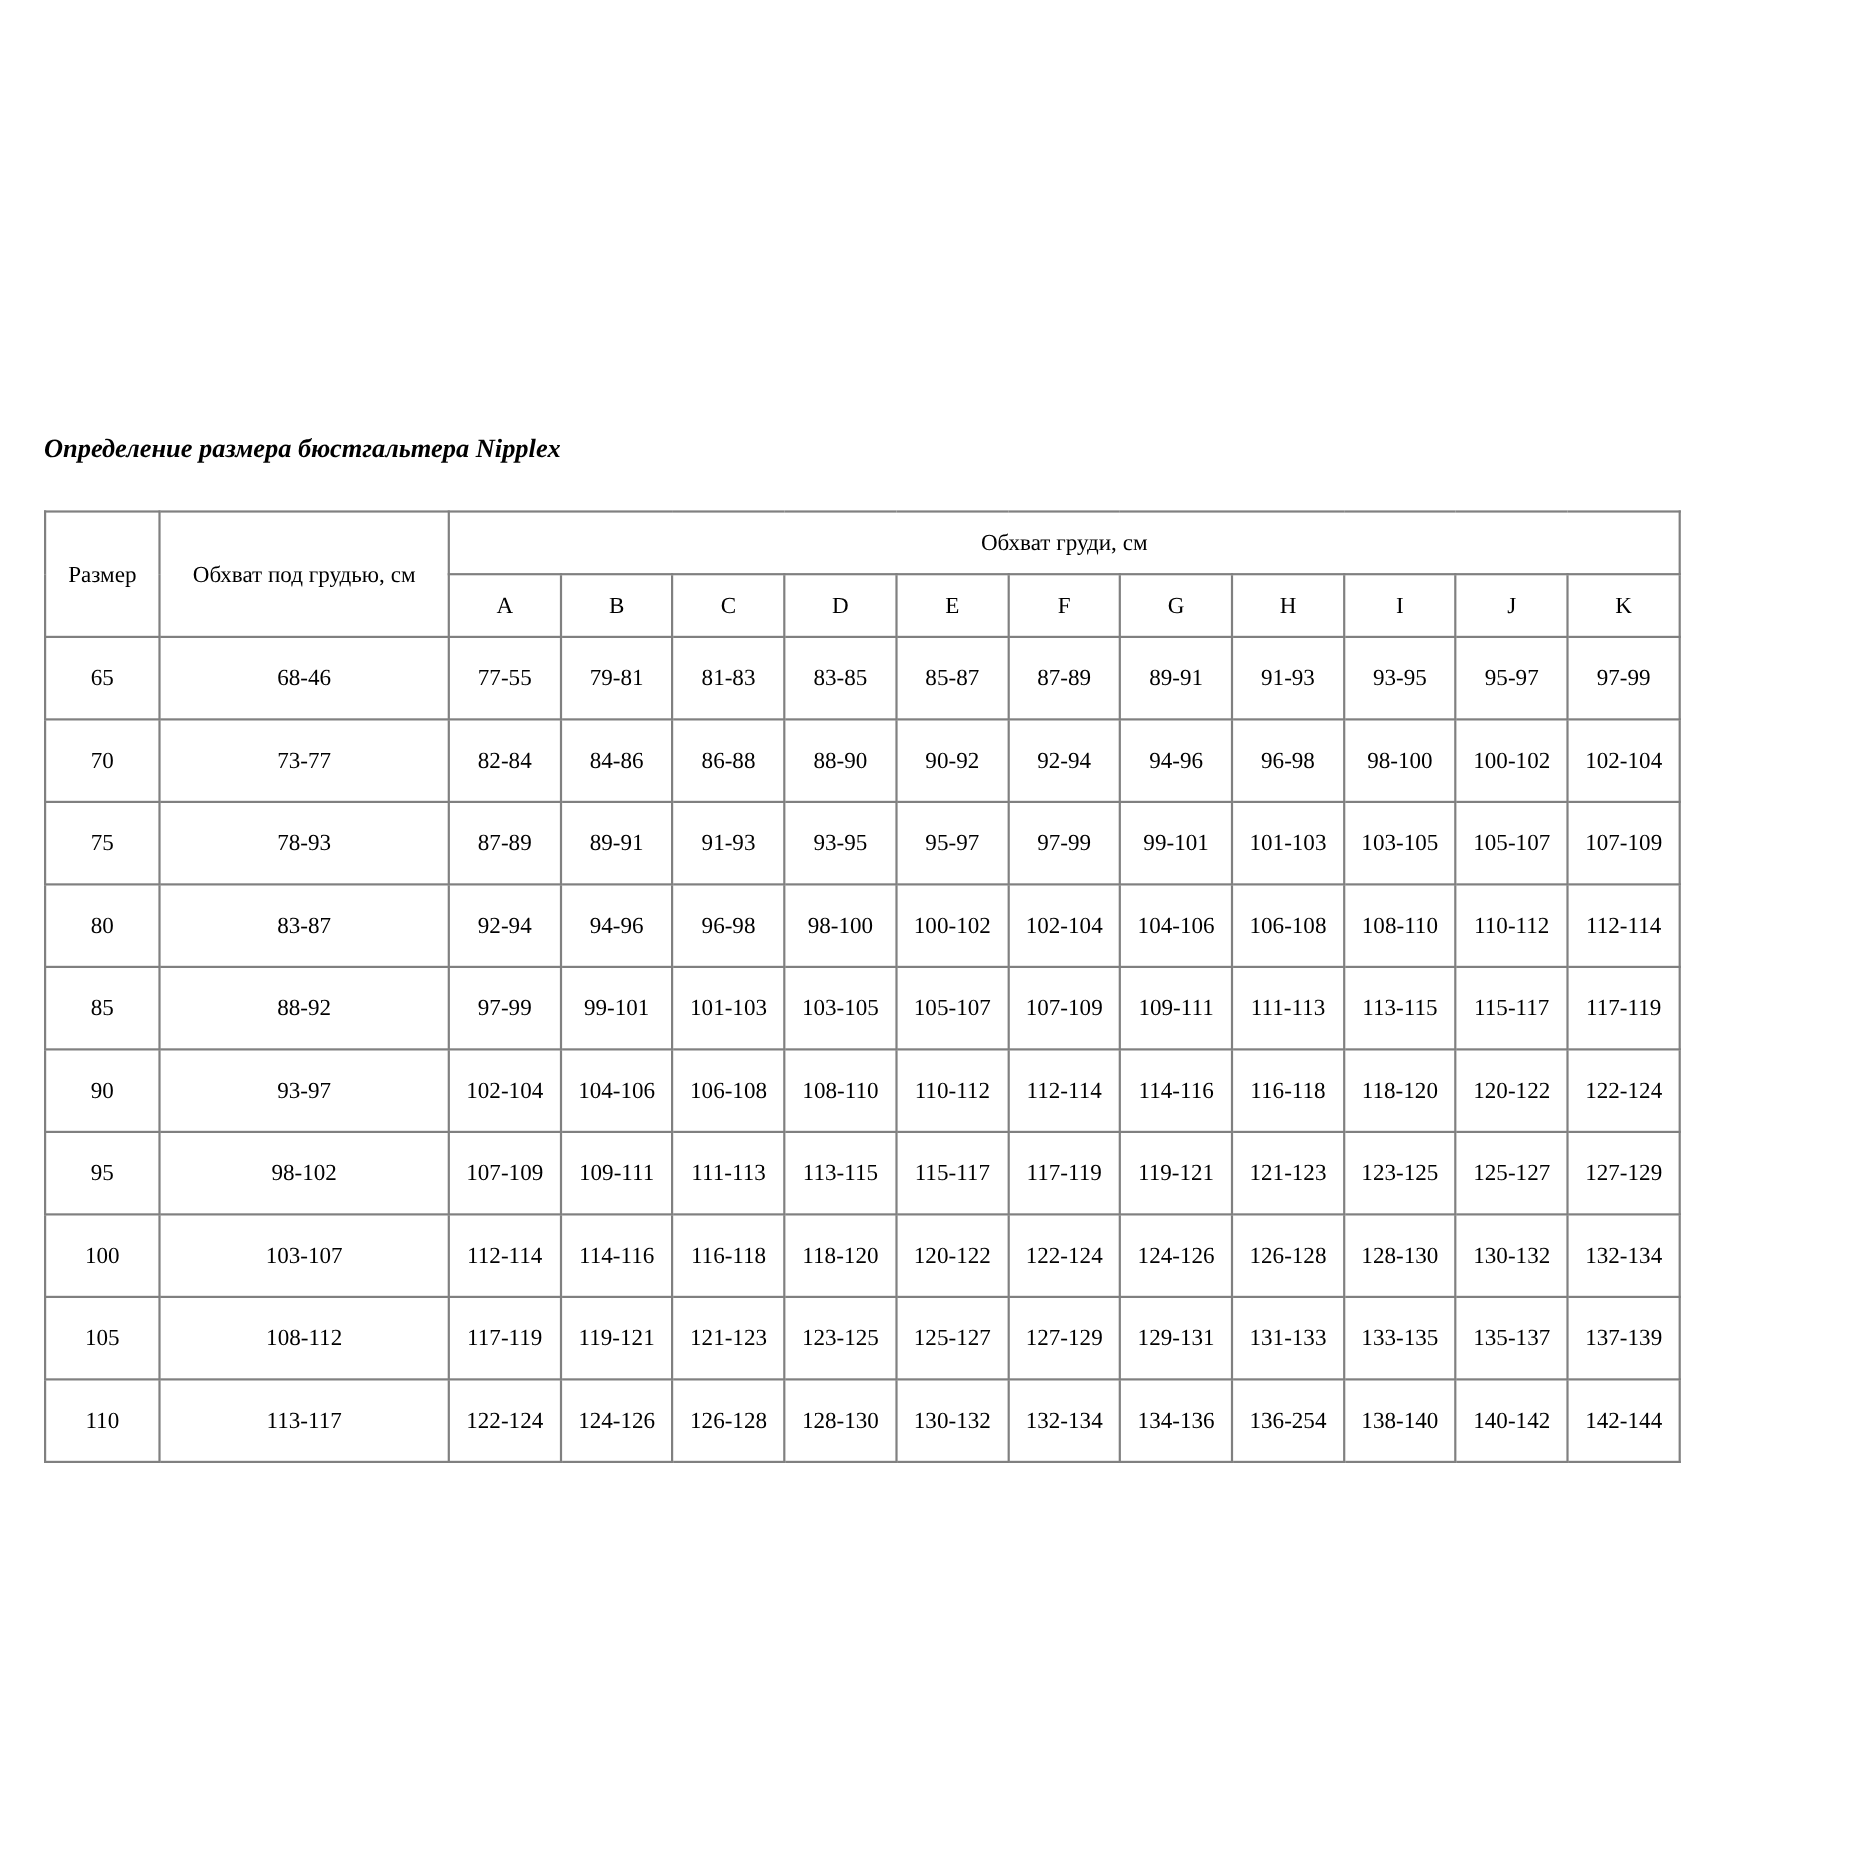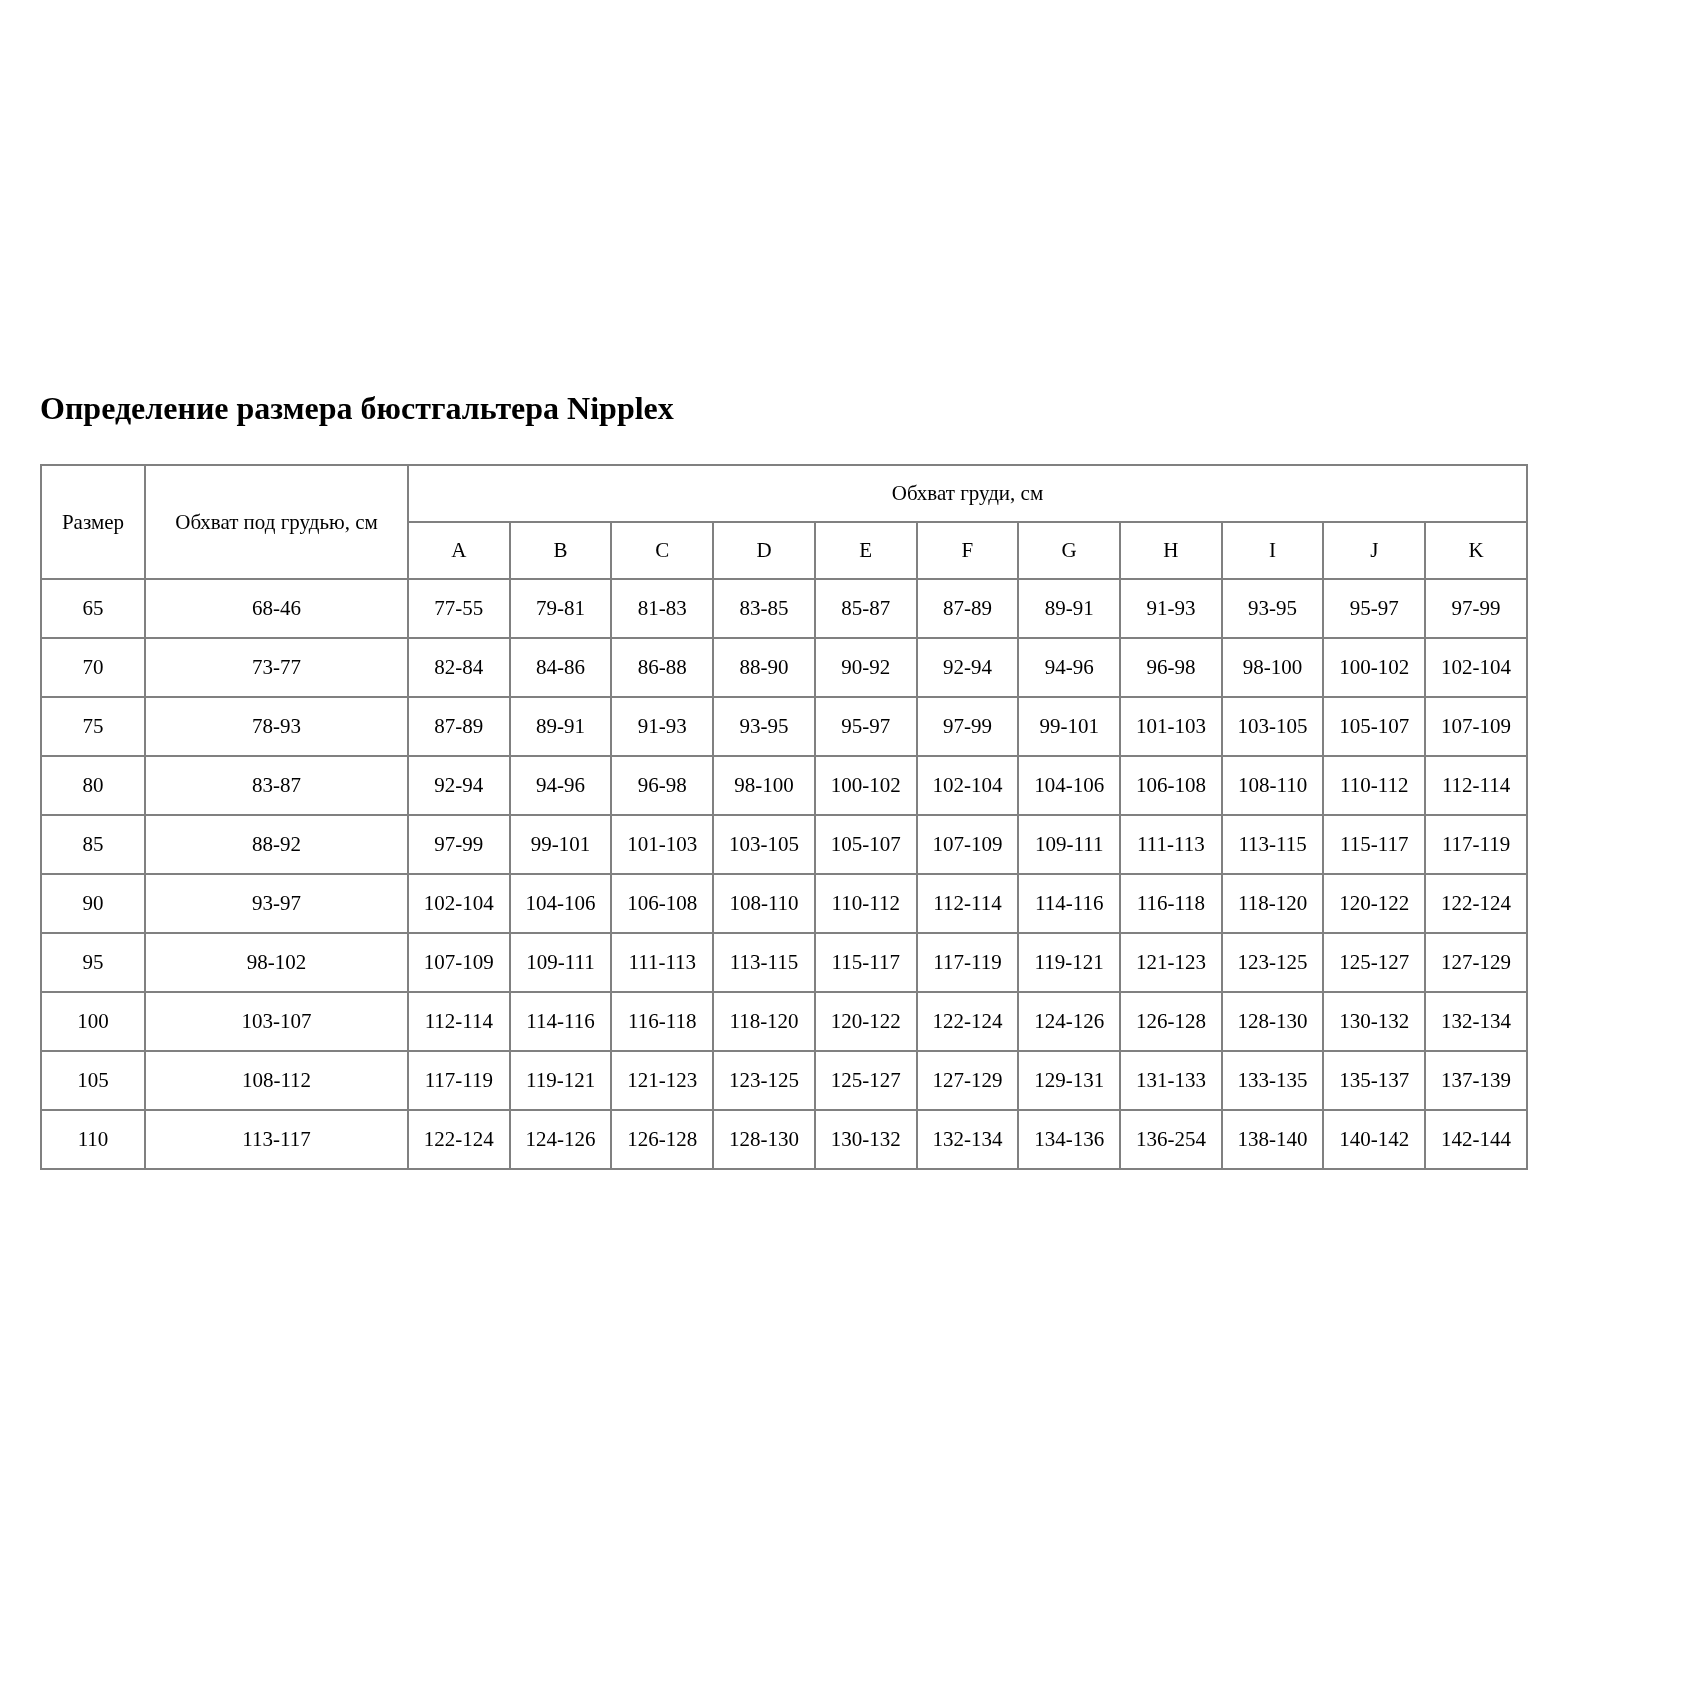--- a/index.html
+++ b/index.html
@@ -13,24 +13,25 @@
     font-family: "Liberation Serif", "DejaVu Serif", serif;
     color: #000000;
     overflow: hidden;
   }
   .page {
     padding: 390px 40px 0 40px;
     box-sizing: border-box;
   }
   .doc-title {
     margin: 0;
-    font-size: 32px;
+    font-size: 24px;
     line-height: 36px;
     font-weight: bold;
     color: #000000;
+    font-style: italic;
   }
   table.size-table {
     margin-top: 38px;
     border-collapse: collapse;
     table-layout: fixed;
     width: 1488px;
   }
   table.size-table th,
   table.size-table td {
     border: 2px solid #808080;
@@ -39,21 +40,21 @@
     font-weight: normal;
     font-size: 21px;
     padding: 0 2px;
     background: #ffffff;
     overflow: hidden;
   }
   table.size-table thead tr {
     height: 57px;
   }
   table.size-table tbody tr {
-    height: 59px;
+    height: 75px;
   }
   col.col-size { width: 104px; }
   col.col-underbust { width: 263px; }
 </style>
 </head>
 <body>
 
 <div class="page">
   <h1 class="doc-title">Определение размера бюстгальтера Nipplex</h1>
 

